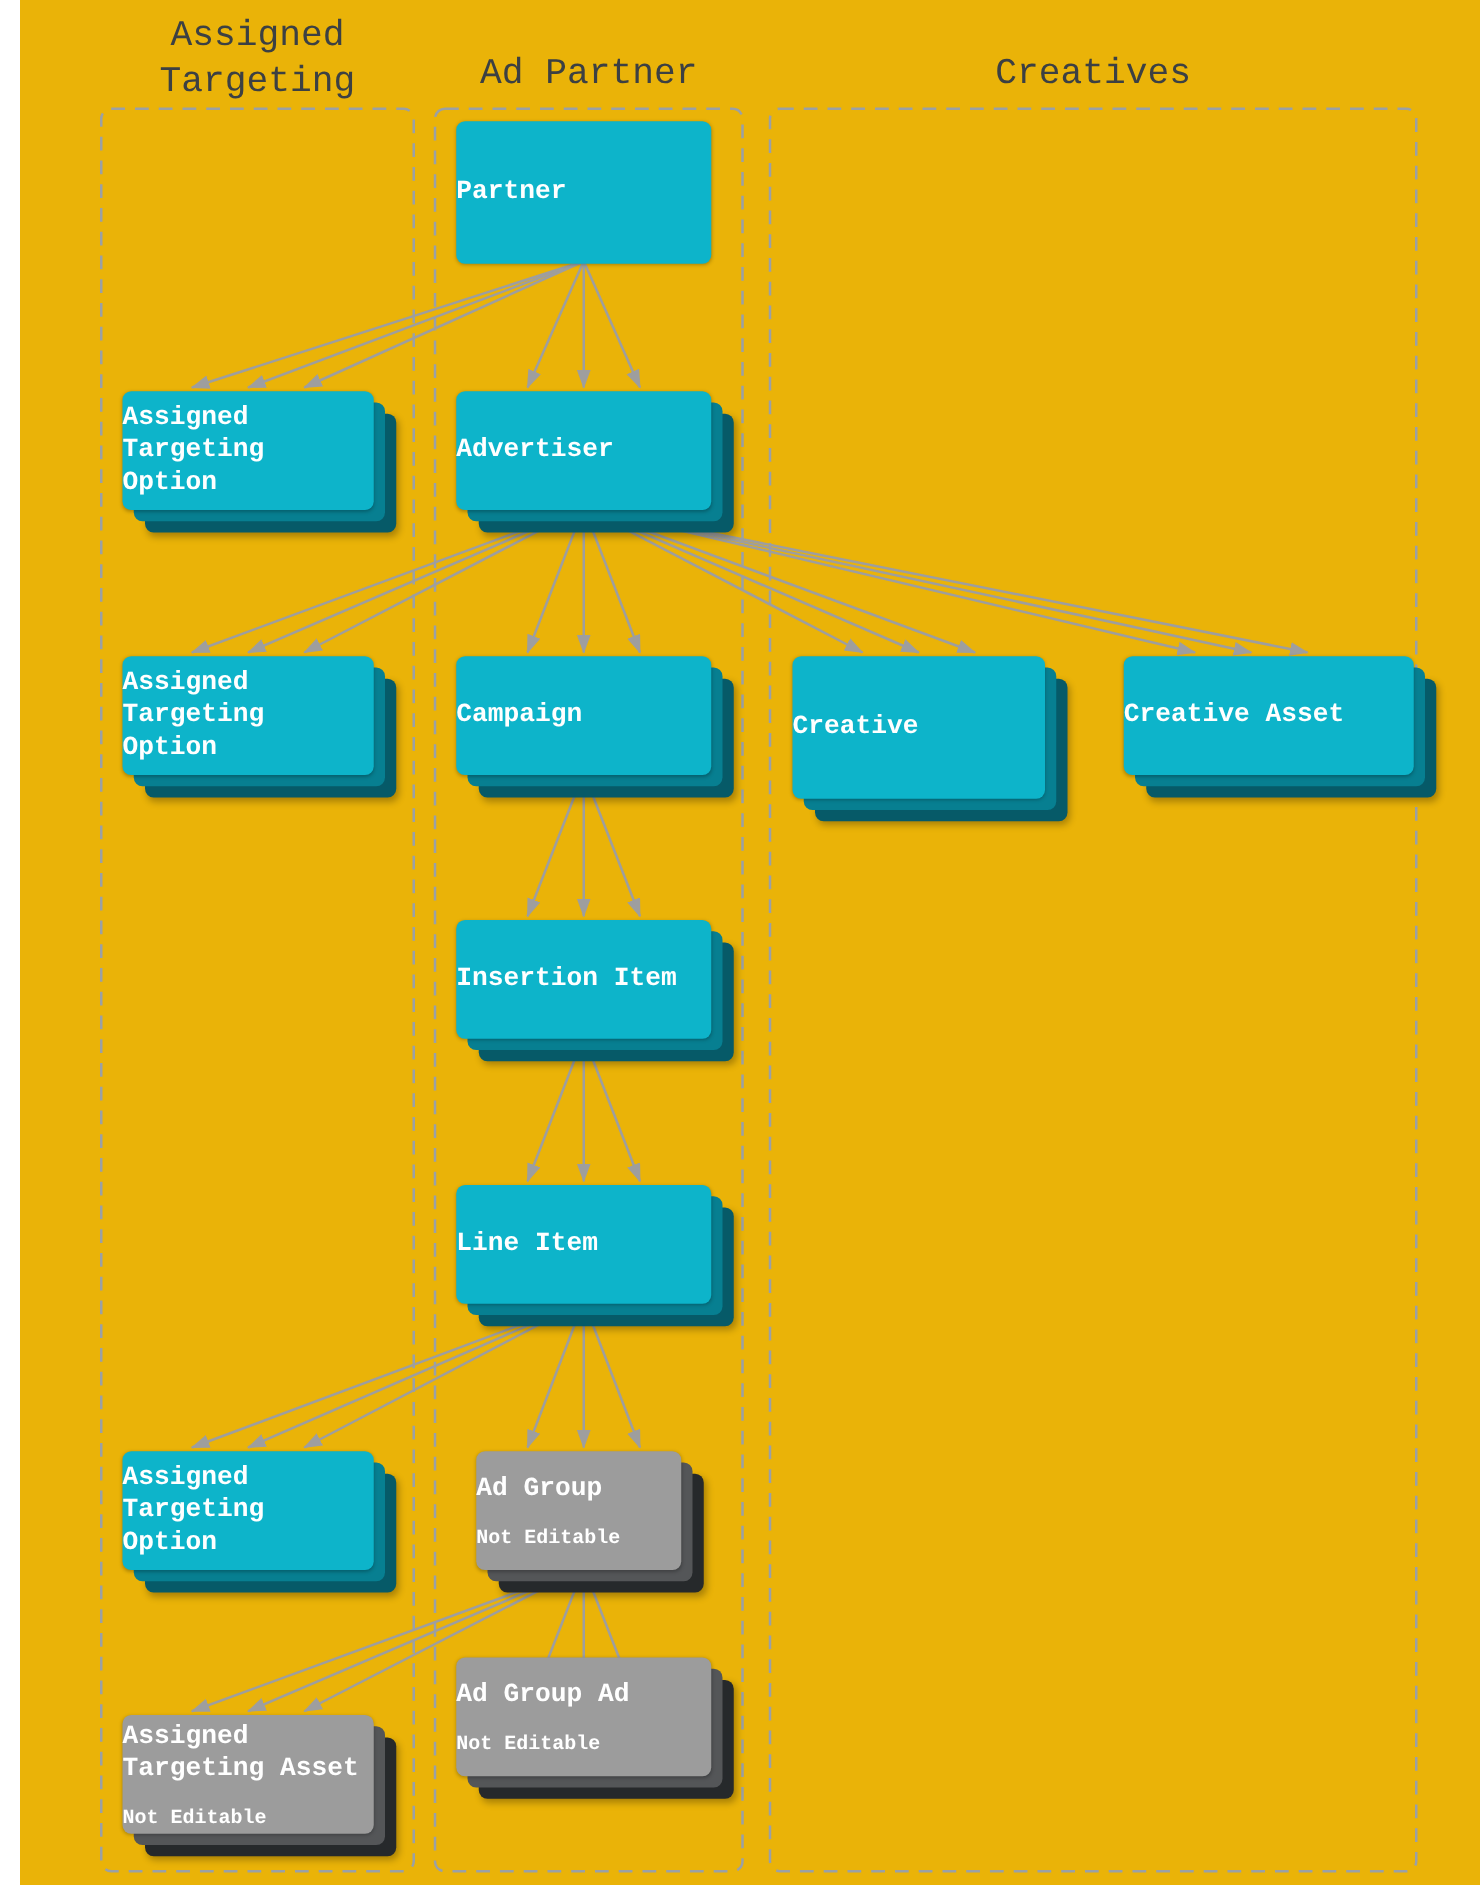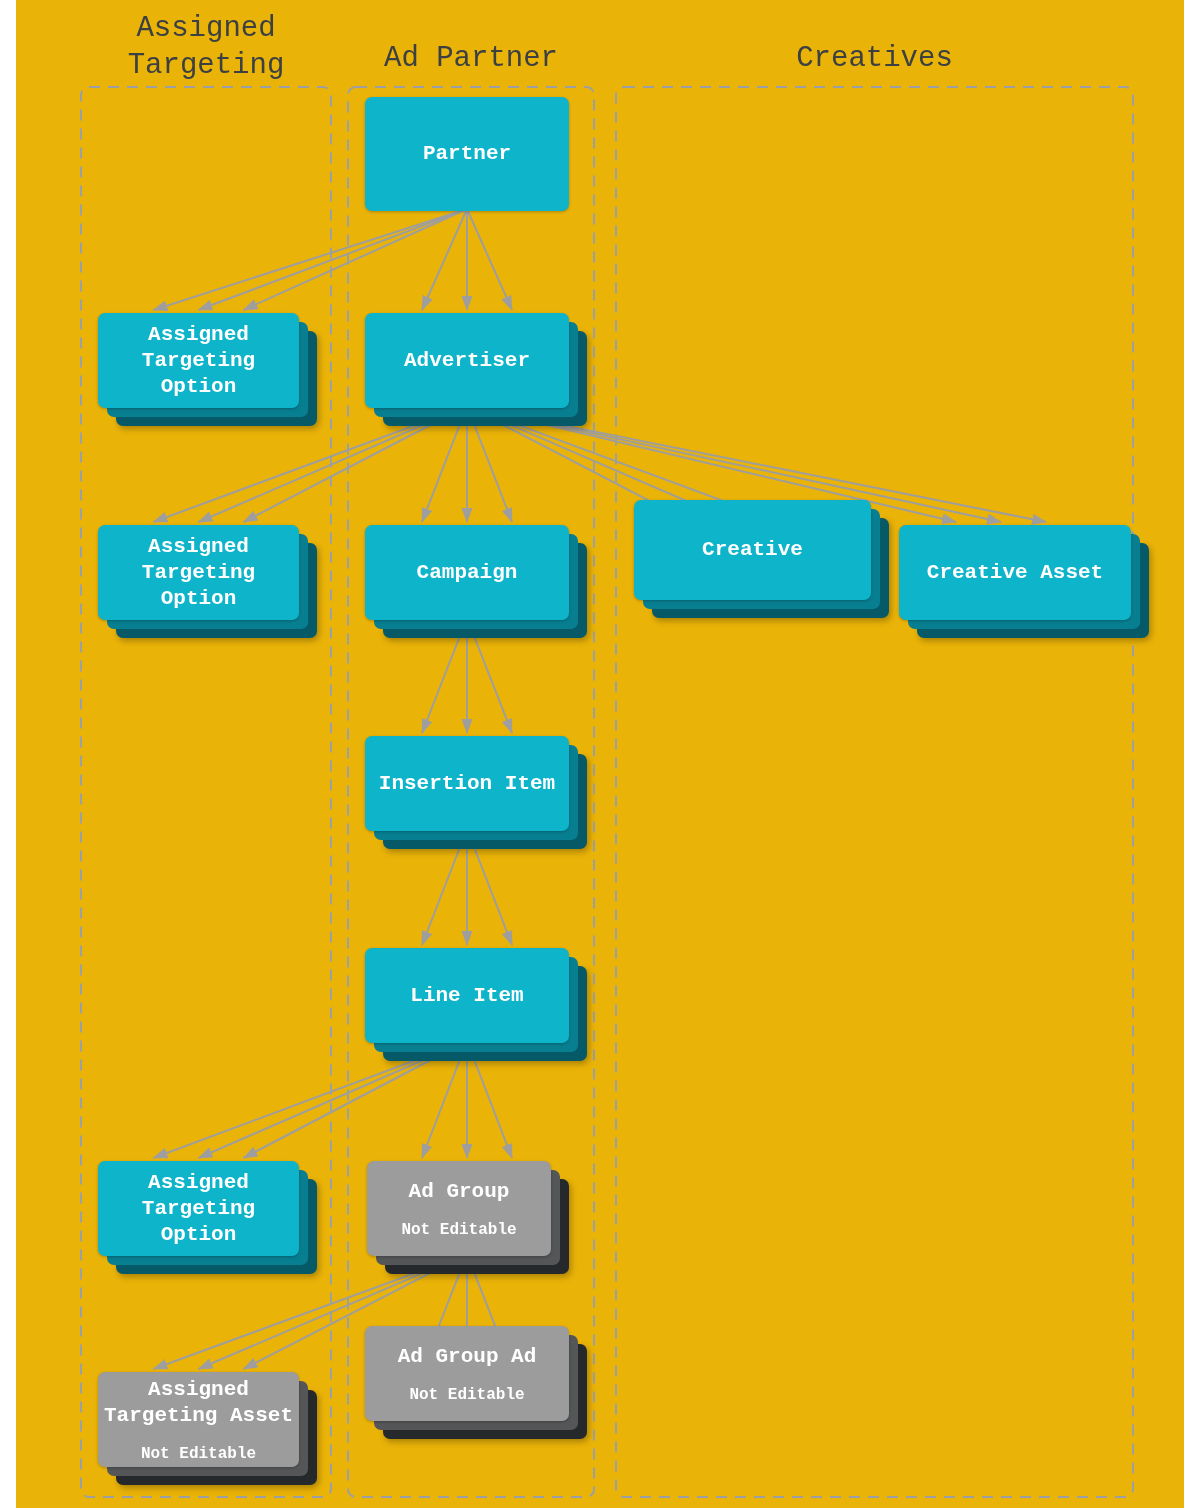--- a/index.html
+++ b/index.html
@@ -27,21 +27,21 @@
     position:absolute;inset:0;border-radius:7px;
   }
   .node .stack-back{transform:translate(18px,18px);box-shadow:2px 3px 6px rgba(0,0,0,0.28);}
   .node .stack-mid{transform:translate(9px,9px);}
   .editable .stack-back{background:var(--editable-back,#065a68);}
   .editable .stack-mid{background:var(--editable-mid,#077f91);}
   .not-editable .stack-back{background:var(--ne-back,#26292b);}
   .not-editable .stack-mid{background:var(--ne-mid,#545658);}
   .node .face{
     position:absolute;inset:0;border-radius:7px;
-    display:flex;flex-direction:column;align-items:center;justify-content:center;
+    display:flex;flex-direction:column;align-items:flex-start;justify-content:center;
     color:var(--node-text,#ffffff);
     font-weight:bold;text-align:center;
     box-shadow:0 1px 3px rgba(0,0,0,0.25);
   }
   .editable .face{background:var(--editable-front,#0db4ca);}
   .not-editable .face{background:var(--ne-front,#9c9c9c);}
   .node-label-line{font-size:21px;line-height:26px;}
   .node-sublabel{font-size:16px;line-height:18px;margin-top:16px;}
 </style>
 </head>
@@ -165,21 +165,21 @@
           <div class="node-label-line">Option</div>
         </div>
       </div>
       <div class="node editable" style="left: 349px; top: 525px; width: 204px; height: 95px;">
         <div class="stack-layer stack-back"></div>
         <div class="stack-layer stack-mid"></div>
         <div class="face">
           <div class="node-label-line">Campaign</div>
         </div>
       </div>
-      <div class="node editable" style="left: 618px; top: 500px; width: 202px; height: 100px; padding-left: 35px;">
+      <div class="node editable" style="left: 618px; top: 525px; width: 202px; height: 114px;">
         <div class="stack-layer stack-back"></div>
         <div class="stack-layer stack-mid"></div>
         <div class="face">
           <div class="node-label-line">Creative</div>
         </div>
       </div>
       <div class="node editable" style="left: 883px; top: 525px; width: 232px; height: 95px;">
         <div class="stack-layer stack-back"></div>
         <div class="stack-layer stack-mid"></div>
         <div class="face">
@@ -202,21 +202,21 @@
       </div>
       <div class="node editable" style="left: 82px; top: 1161px; width: 201px; height: 95px;">
         <div class="stack-layer stack-back"></div>
         <div class="stack-layer stack-mid"></div>
         <div class="face">
           <div class="node-label-line">Assigned</div>
           <div class="node-label-line">Targeting</div>
           <div class="node-label-line">Option</div>
         </div>
       </div>
-      <div class="node not-editable" style="left: 351px; top: 1161px; width: 184px; height: 95px;">
+      <div class="node not-editable" style="left: 365px; top: 1161px; width: 164px; height: 95px;">
         <div class="stack-layer stack-back"></div>
         <div class="stack-layer stack-mid"></div>
         <div class="face">
           <div class="node-label-line">Ad Group</div>
           <div class="node-sublabel">Not Editable</div>
         </div>
       </div>
       <div class="node not-editable" style="left: 82px; top: 1372px; width: 201px; height: 95px;">
         <div class="stack-layer stack-back"></div>
         <div class="stack-layer stack-mid"></div>

